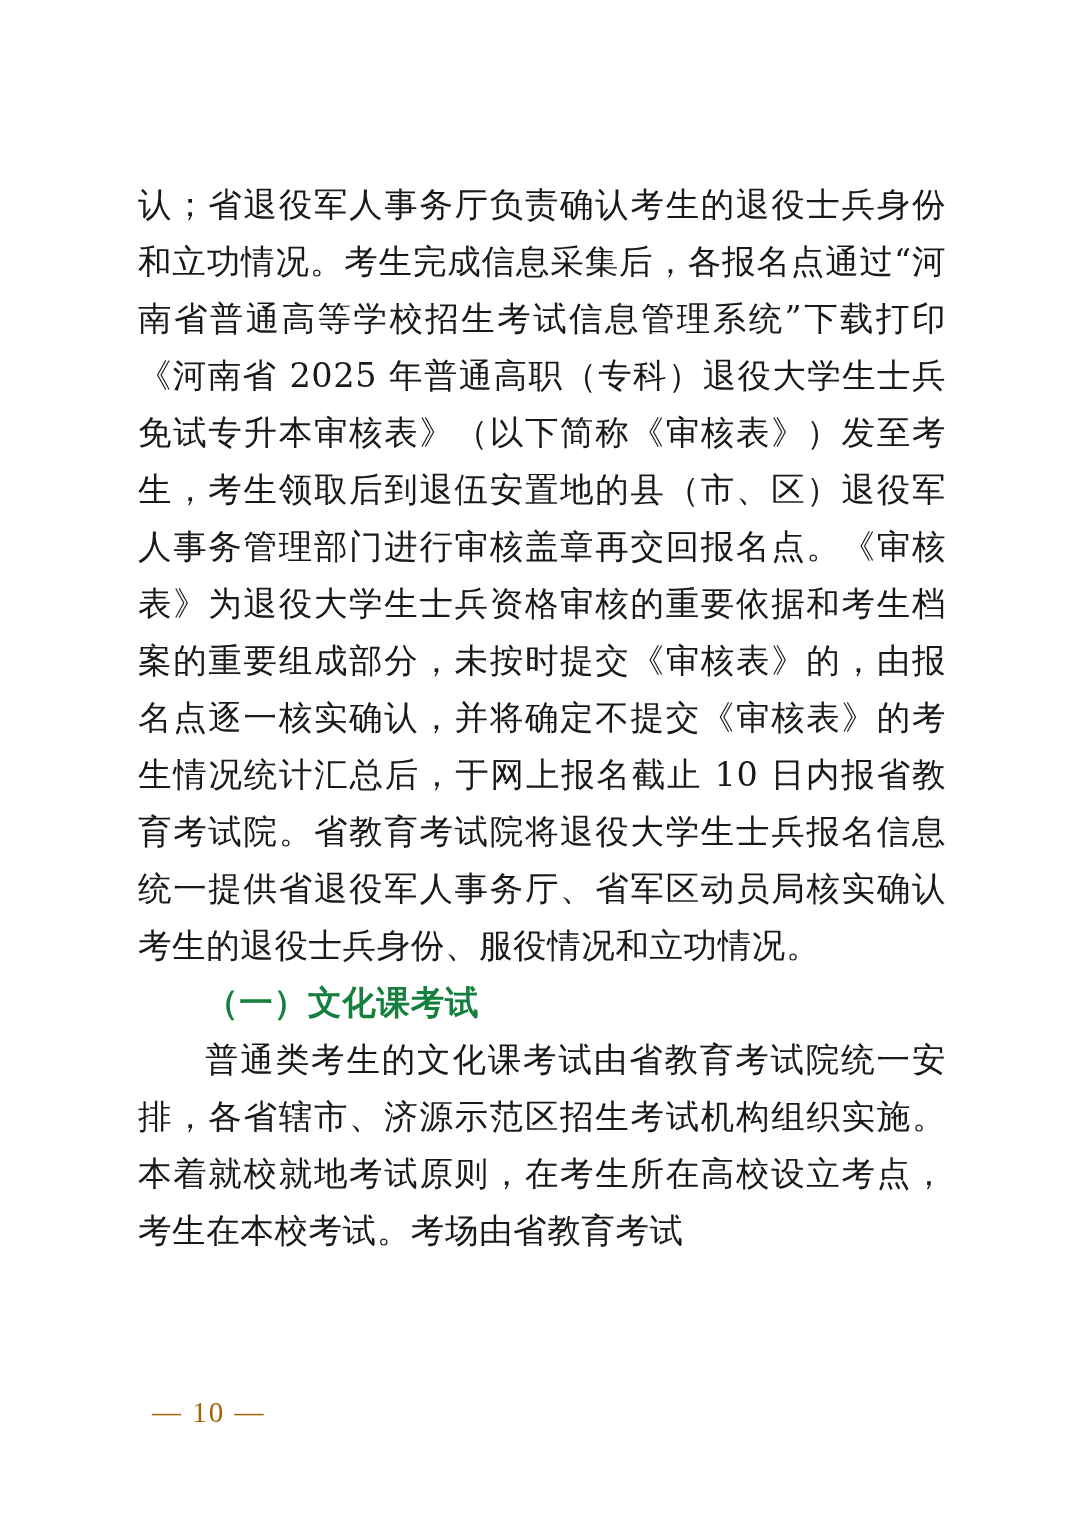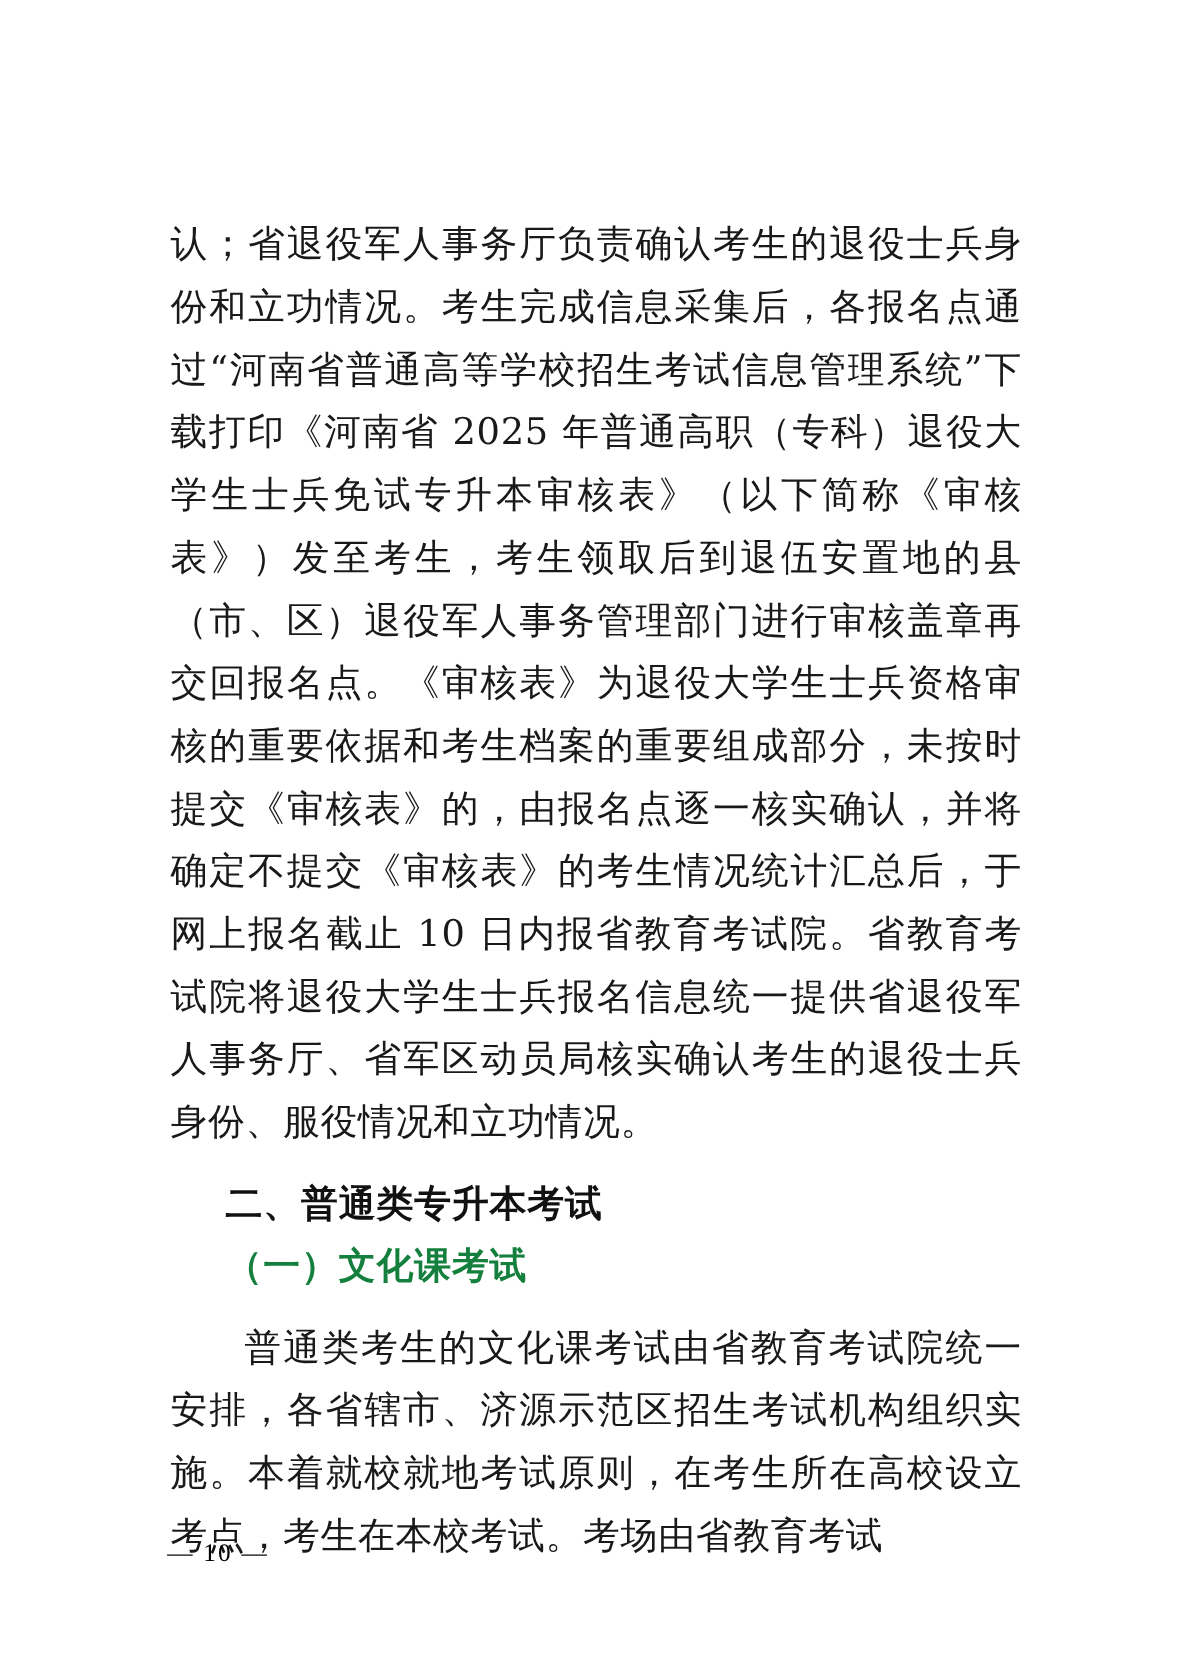--- a/index.html
+++ b/index.html
@@ -31,21 +31,21 @@
 
   
   .para {
     font-family: "DejaVu Serif", "Liberation Serif", serif;
     font-size: 33.5px;
     line-height: 57px;
     letter-spacing: 0.6px;
     text-align: justify;
     text-justify: inter-character;
     text-align-last: left;
-    margin: 17px;
+    margin: 0;
     color: #191919;
     word-break: break-all;
   }
 
   .para.indent {
     text-indent: 2em;
   }
 
   
   .heading-1 {
@@ -74,38 +74,37 @@
   
   .page-footer {
     position: absolute;
     left: 152px;
     top: 1392px;
     width: 400px;
   }
 
   .page-number {
     font-family: "Liberation Serif", "DejaVu Serif", serif;
-    font-size: 23px;
+    font-size: 29px;
     line-height: 40px;
     letter-spacing: 2px;
-    color: #000000;
+    color: #a16207;
     white-space: pre;
   }
 </style>
 </head>
 <body>
 
 <div class="page">
 
   <div class="page-body">
 
     <p class="para">认；省退役军人事务厅负责确认考生的退役士兵身份和立功情况。考生完成信息采集后，各报名点通过“河南省普通高等学校招生考试信息管理系统”下载打印《河南省 2025 年普通高职（专科）退役大学生士兵免试专升本审核表》（以下简称《审核表》）发至考生，考生领取后到退伍安置地的县（市、区）退役军人事务管理部门进行审核盖章再交回报名点。《审核表》为退役大学生士兵资格审核的重要依据和考生档案的重要组成部分，未按时提交《审核表》的，由报名点逐一核实确认，并将确定不提交《审核表》的考生情况统计汇总后，于网上报名截止 10 日内报省教育考试院。省教育考试院将退役大学生士兵报名信息统一提供省退役军人事务厅、省军区动员局核实确认考生的退役士兵身份、服役情况和立功情况。</p>
 
 
-    <h2 class="heading-1">二、普通类专升本考试</h2>
 
     <h3 class="heading-2">（一）文化课考试</h3>
 
     <p class="para indent">普通类考生的文化课考试由省教育考试院统一安排，各省辖市、济源示范区招生考试机构组织实施。本着就校就地考试原则，在考生所在高校设立考点，考生在本校考试。考场由省教育考试</p>
 
   </div>
 
   <div class="page-footer">
     <span class="page-number">— 10 —</span>
   </div>

